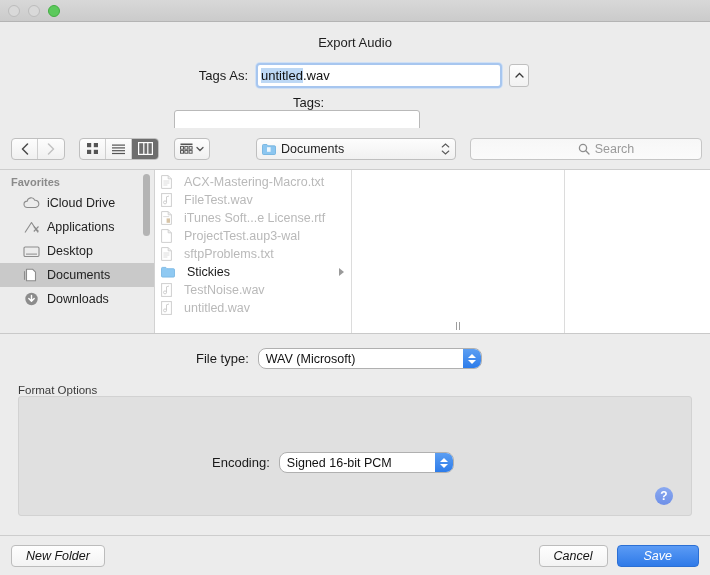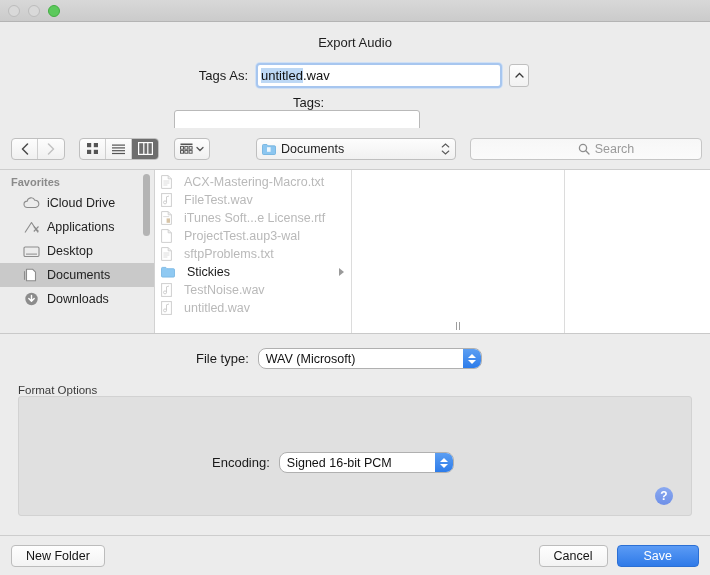--- a/index.html
+++ b/index.html
@@ -167,21 +167,21 @@
   
   .footer {
     position: absolute; left: 0; bottom: 0; width: 710px; height: 40px;
     background: #ececec; border-top: 1px solid #cdcdcd;
     display: flex; align-items: center;
   }
   .btn {
     height: 22px; padding: 0 14px; border-radius: 4px; font-size: 12.5px;
     display: flex; align-items: center; justify-content: center;
     border: 1px solid #bcbcbc;
-    background: linear-gradient(to bottom,#fefefe,#f3f3f3); color: #141414;
+    background: linear-gradient(to bottom,#fefefe,#f3f3f3); color: #141414; font-style: italic;
   }
   .btn.primary {
     background: linear-gradient(to bottom,#5b9bf5,#2f7ae8);
     border-color: #2b6fd4; color: #fff;
   }
 </style>
 </head>
 <body>
 
 <div class="titlebar">

